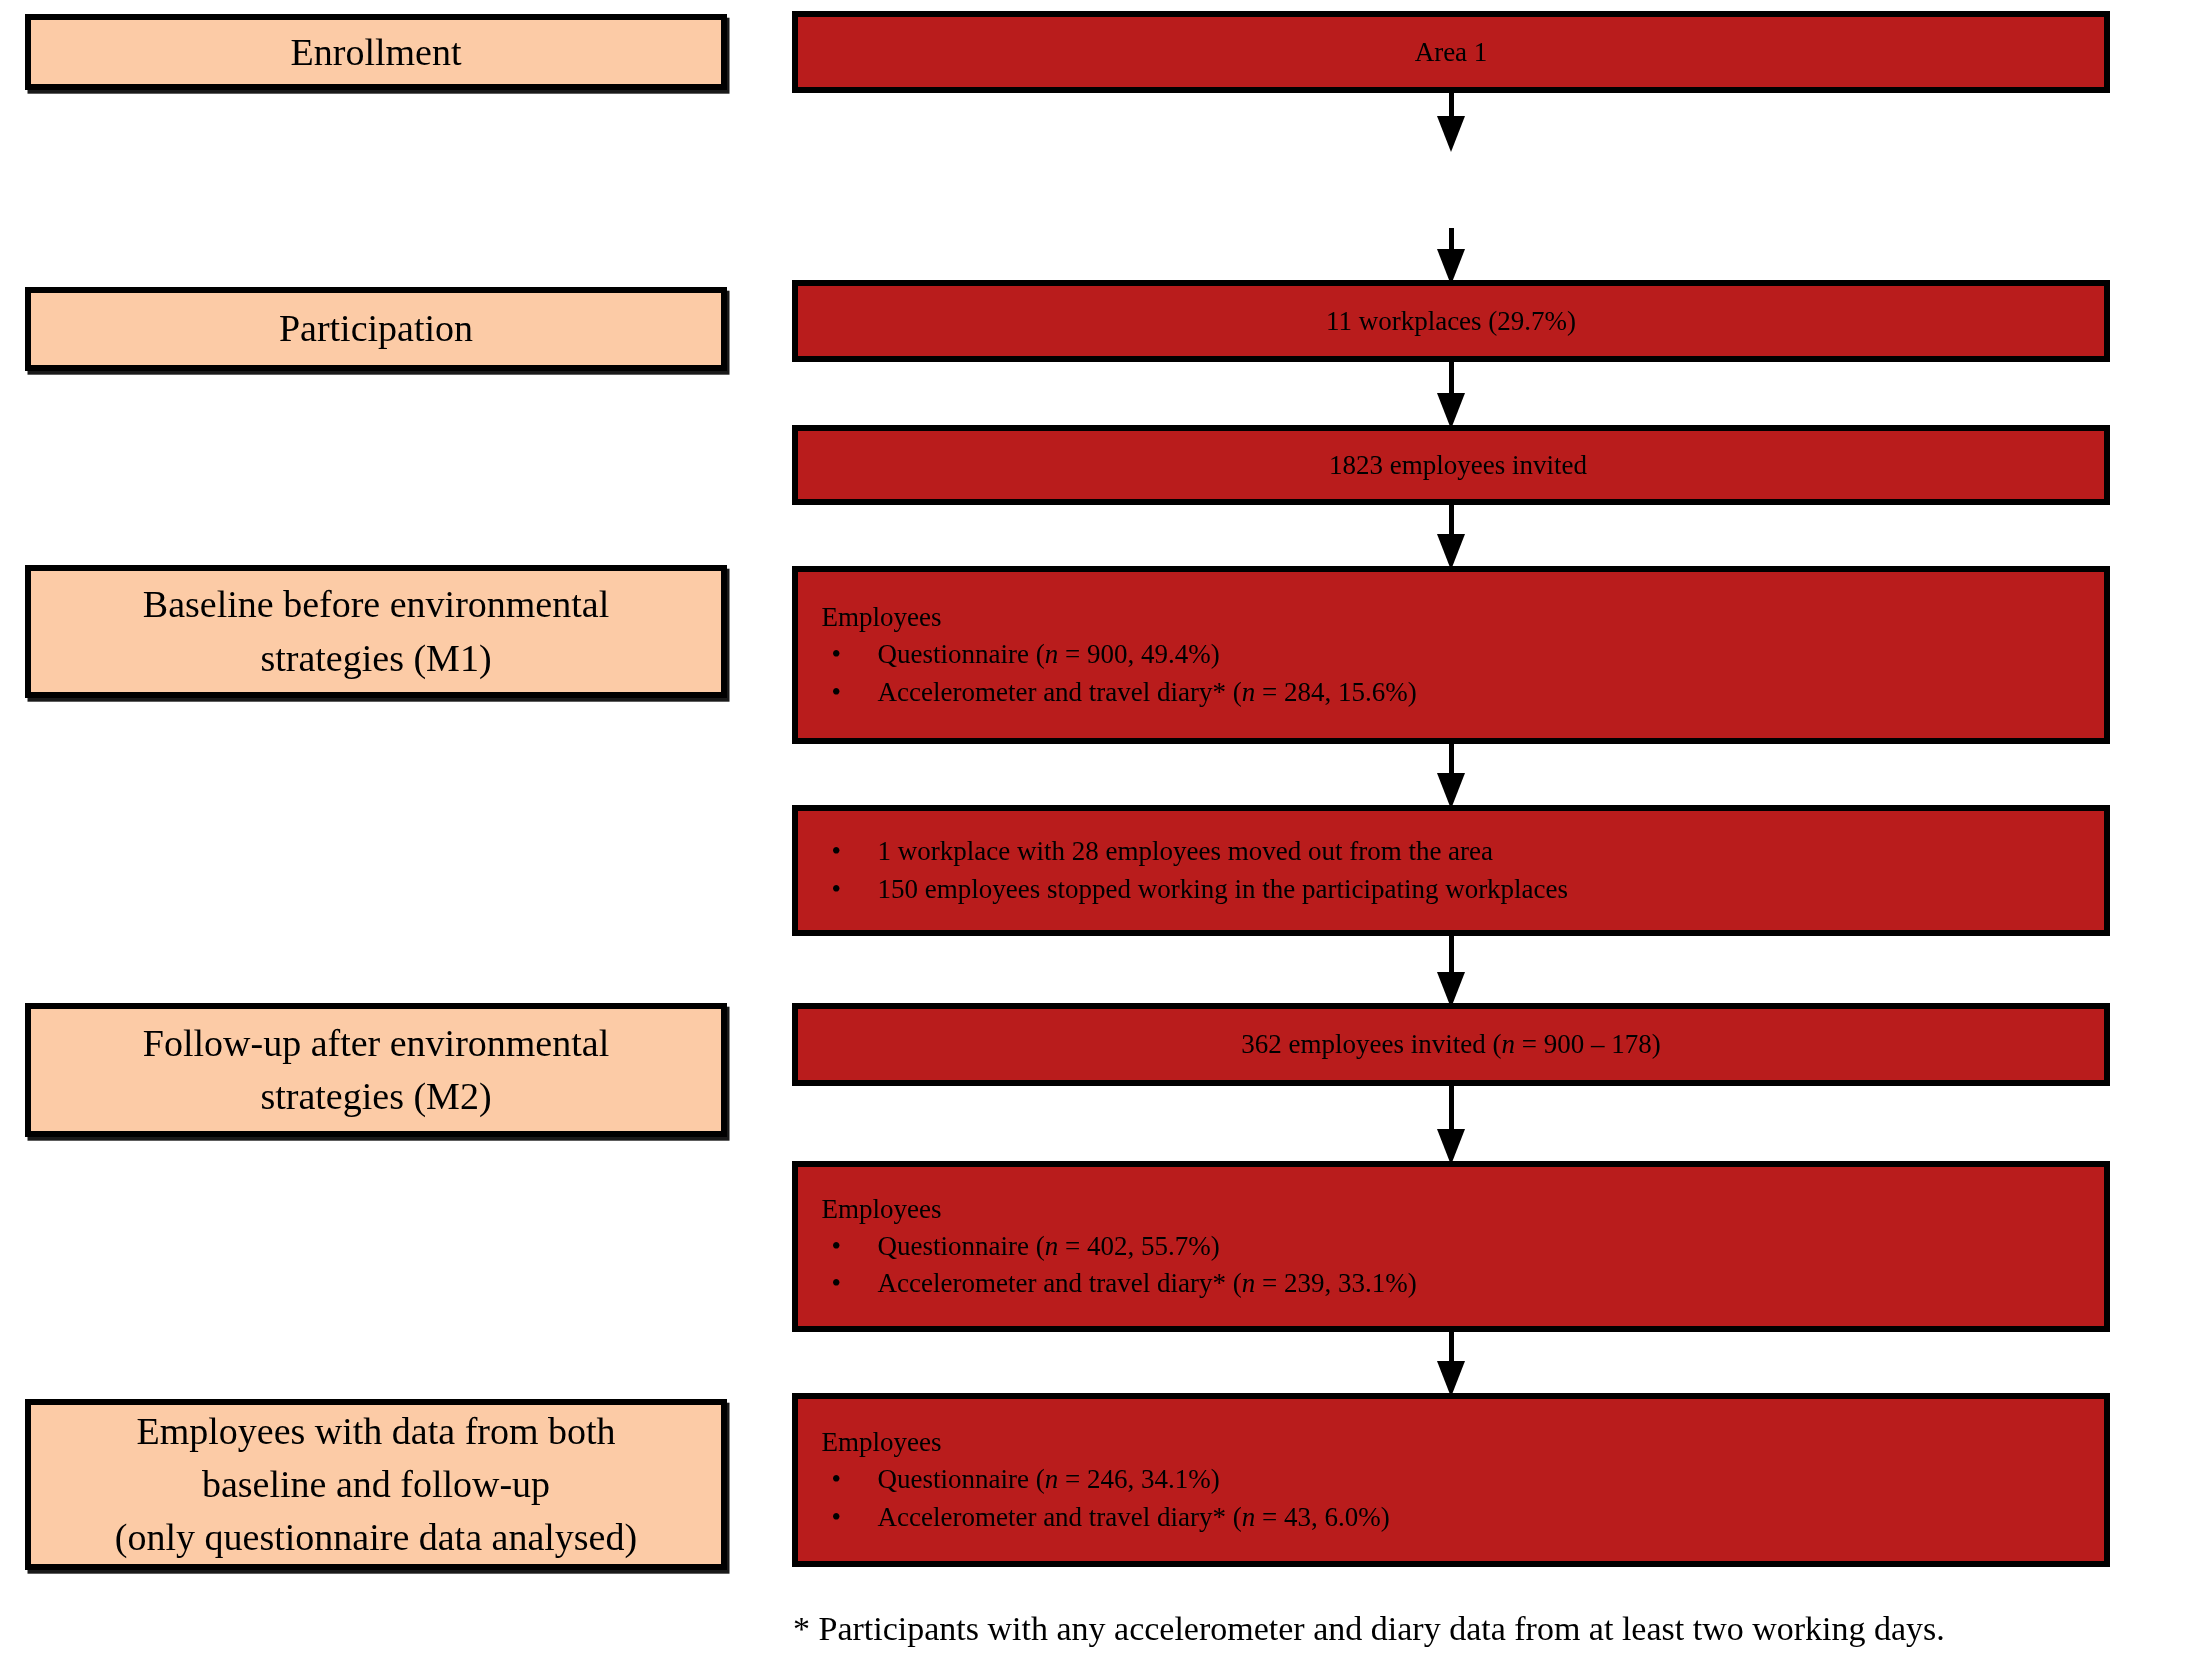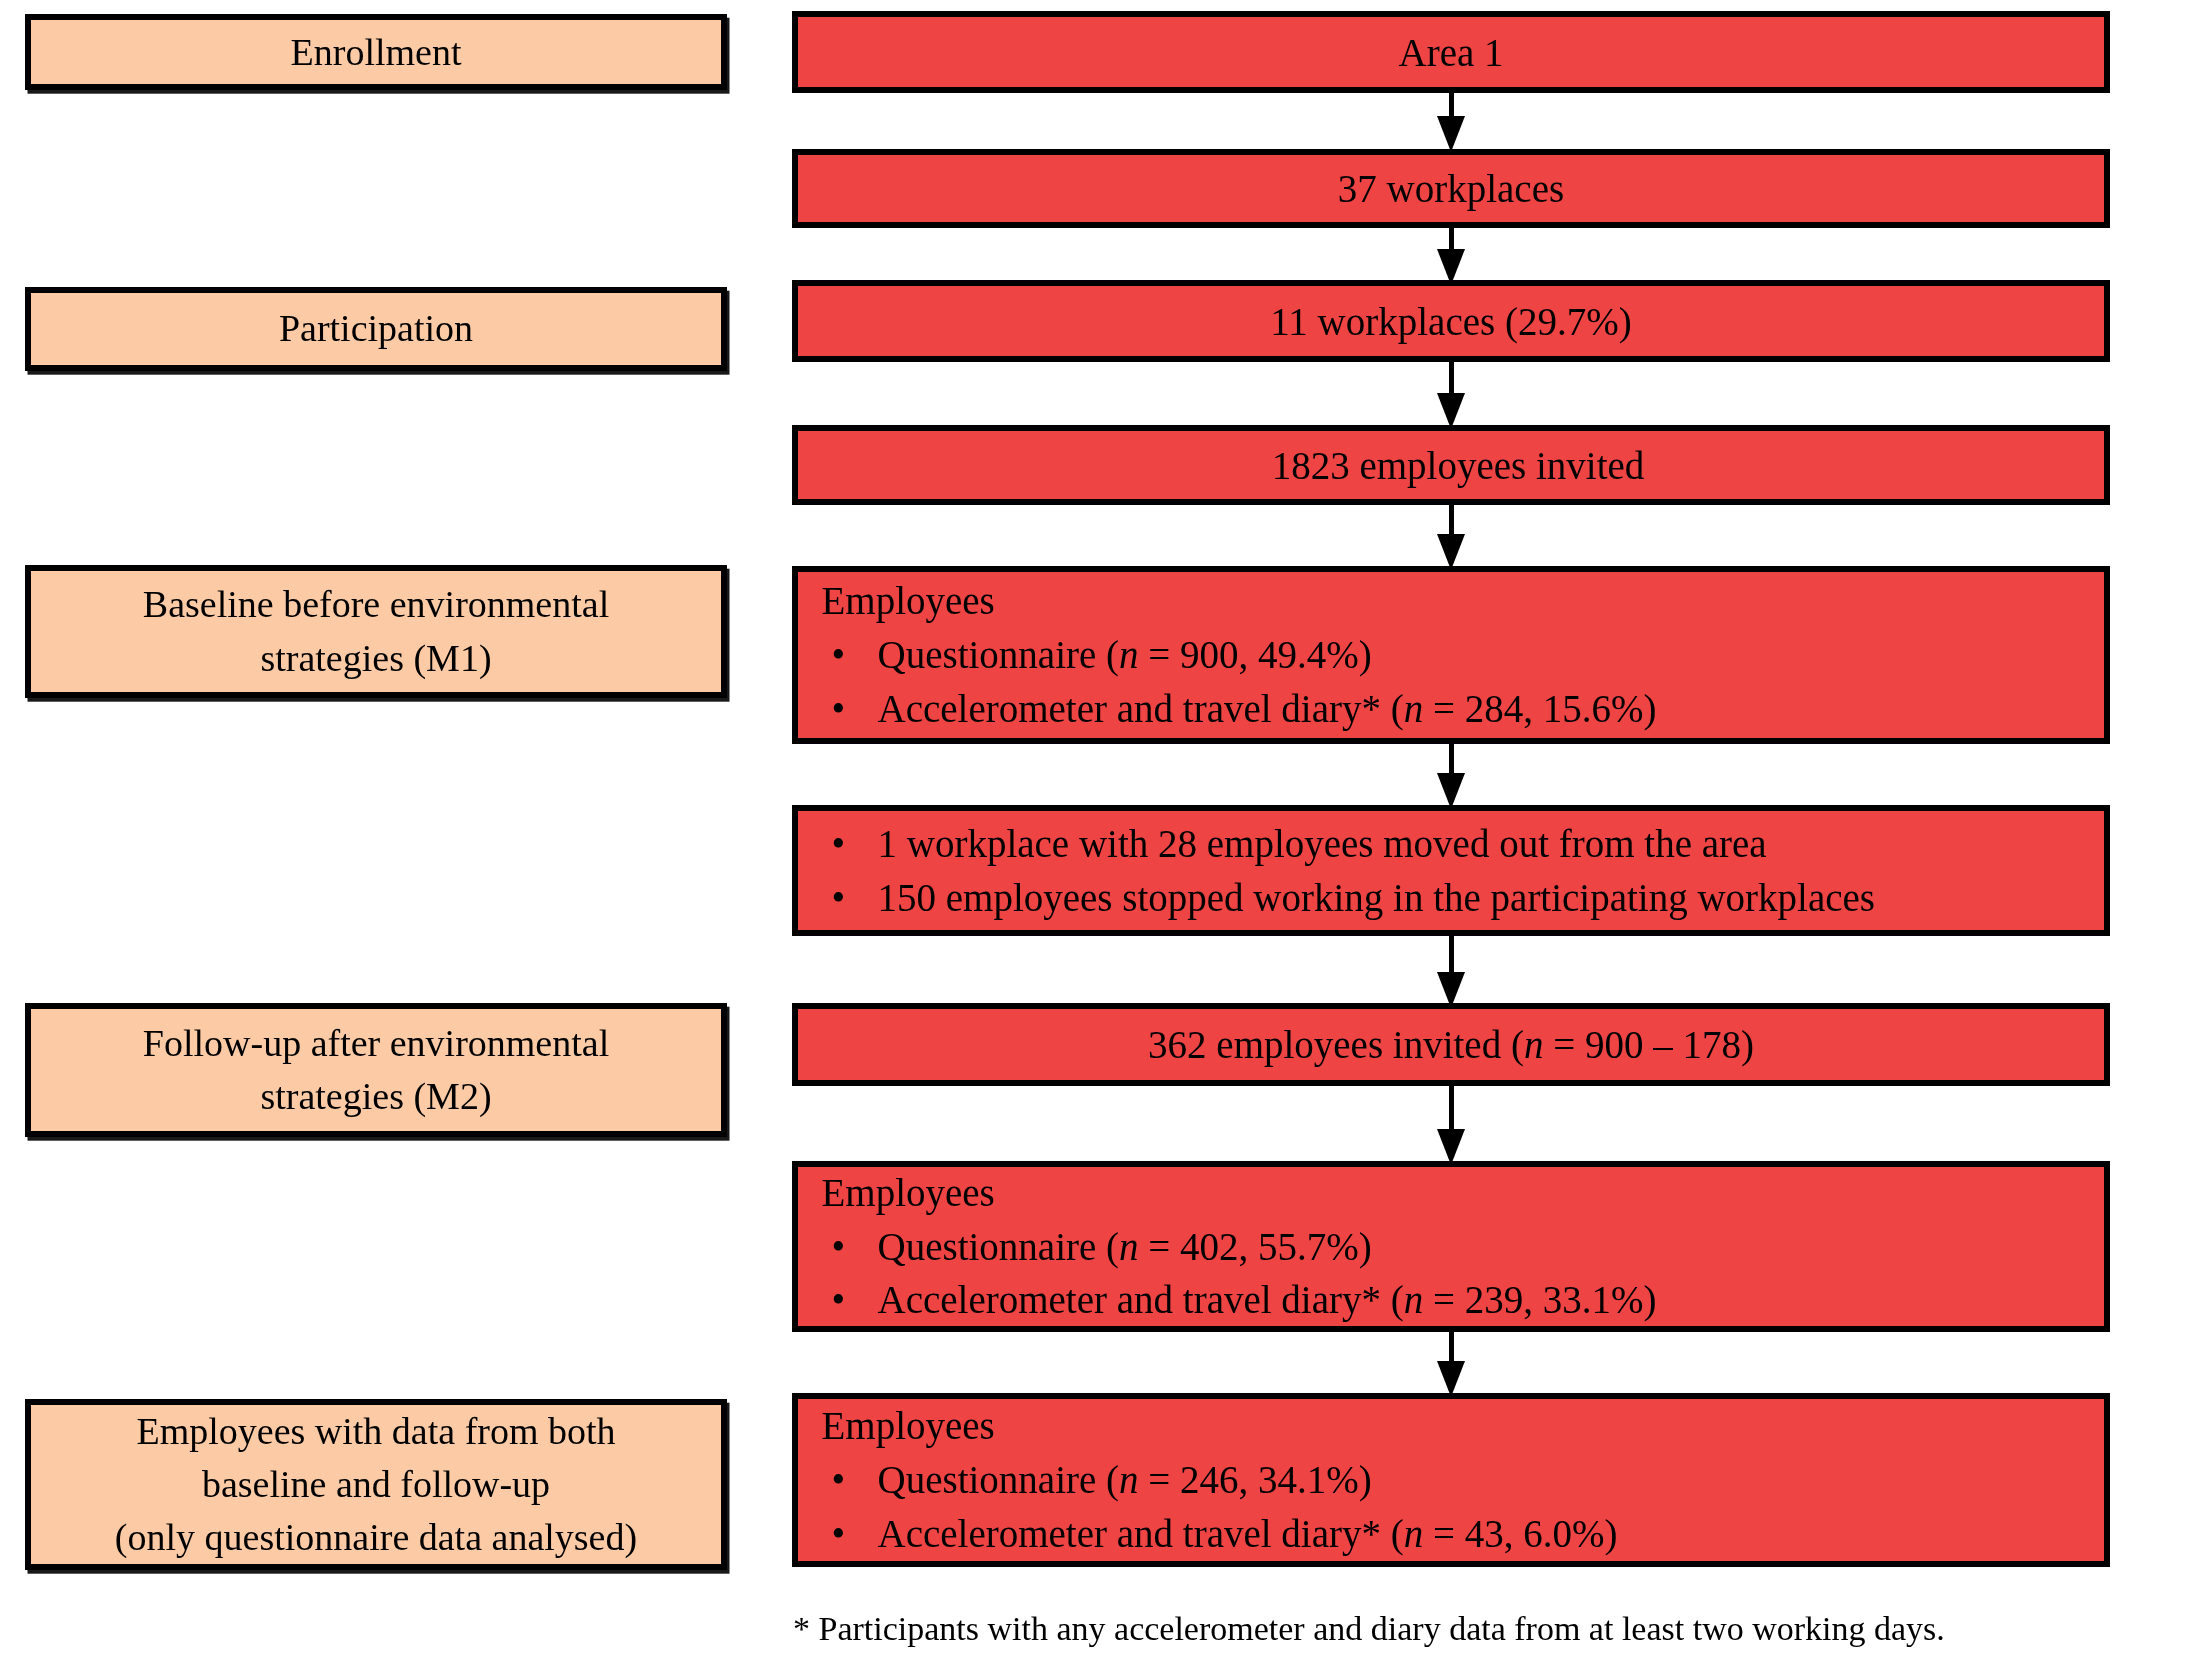--- a/index.html
+++ b/index.html
@@ -34,24 +34,24 @@
     font-size: 38px;
     line-height: 1.4;
     box-shadow: 2.5px 3.7px 0 rgba(0,0,0,0.9);
   }
   .stage .line { display: block; white-space: nowrap; }
   
   .fbox {
     position: absolute;
     left: 792px;
     width: 1318px;
-    background: #ef4444;
+    background: #b91c1c;
     border: 6.2px solid #000000;
     box-sizing: border-box;
-    font-size: 39px;
+    font-size: 27px;
     display: flex;
     flex-direction: column;
     justify-content: center;
     overflow: hidden;
   }
   .fbox.center {
     align-items: center;
     text-align: center;
   }
   .fbox.center .boxtext { white-space: nowrap; }
@@ -110,23 +110,20 @@
   <div class="stage" style="top:1368px; height:171px;margin-top:31px;">
     <span class="line">Employees with data from both</span>
     <span class="line">baseline and follow-up</span>
     <span class="line">(only questionnaire data analysed)</span>
   </div>
 
   <div class="fbox center" style="top:11px; height:82px;">
     <span class="boxtext">Area 1</span>
   </div>
 
-  <div class="fbox center" style="top:149px; height:79px;">
-    <span class="boxtext">37 workplaces</span>
-  </div>
 
   <div class="fbox center" style="top:280px; height:82px;">
     <span class="boxtext">11 workplaces (29.7%)</span>
   </div>
 
   <div class="fbox center" style="top:425px; height:80px;padding-left:14px;">
     <span class="boxtext">1823 employees invited</span>
   </div>
 
   <div class="fbox detail" style="top:566px; height:178px;">

